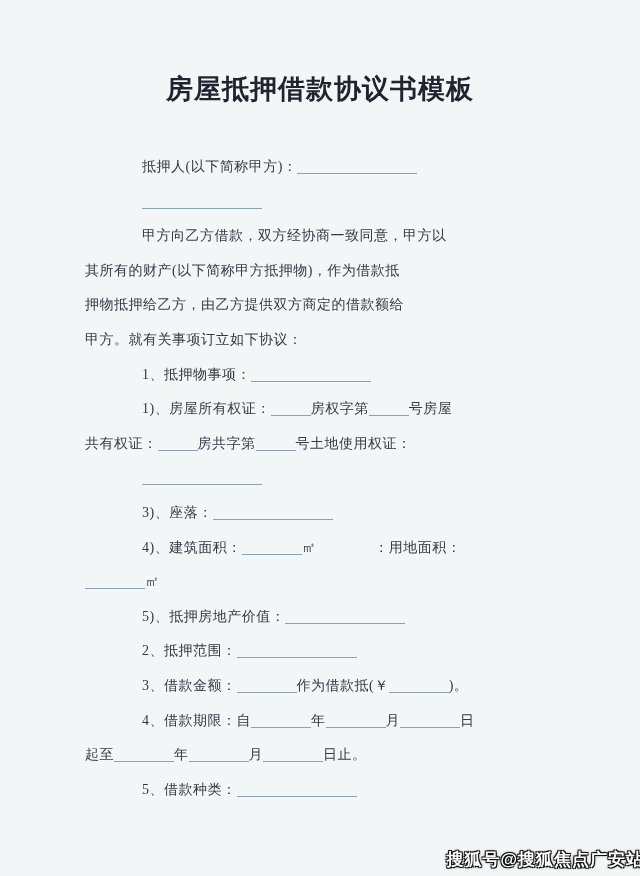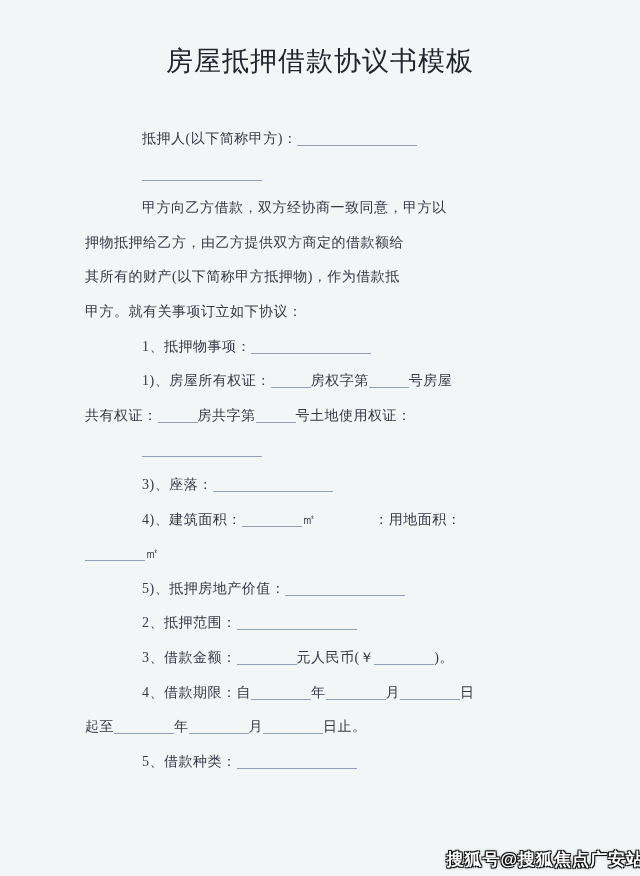--- a/index.html
+++ b/index.html
@@ -12,25 +12,25 @@
     overflow: hidden;
     position: relative;
     background: #f2f6f6;
     font-family: "Liberation Serif", serif;
   }
   .page {
     position: absolute;
     inset: 0;
   }
   .doc-title {
-    margin-top: 44px;
+    margin-top: 72px;
     text-align: center;
     font-size: 27px;
     line-height: 34px;
-    font-weight: normal;
+    font-weight: bold;
     letter-spacing: 1px;
     color: #20242e;
     font-family: "Liberation Sans", sans-serif;
   }
   .doc-body {
     margin-top: 44px;
     padding-left: 85px;
     padding-right: 60px;
     font-size: 14px;
     color: #343845;
@@ -70,31 +70,31 @@
 </style>
 </head>
 <body>
 
 <div class="page">
   <div class="doc-title">房屋抵押借款协议书模板</div>
   <div class="doc-body" id="doc-body">
       <div class="line indent"><span class="seg-text">抵押人(以下简称甲方)：</span><span class="blank" style="width: 120px;"></span></div>
       <div class="line indent"><span class="blank" style="width: 120px;"></span></div>
       <div class="line indent"><span class="seg-text">甲方向乙方借款，双方经协商一致同意，甲方以</span></div>
+      <div class="line"><span class="seg-text">其所有的财产(以下简称甲方抵押物)，作为借款抵</span></div>
       <div class="line"><span class="seg-text">押物抵押给乙方，由乙方提供双方商定的借款额给</span></div>
-      <div class="line"><span class="seg-text">其所有的财产(以下简称甲方抵押物)，作为借款抵</span></div>
       <div class="line"><span class="seg-text">甲方。就有关事项订立如下协议：</span></div>
       <div class="line indent"><span class="seg-text">1、抵押物事项：</span><span class="blank" style="width: 120px;"></span></div>
       <div class="line indent"><span class="seg-text">1)、房屋所有权证：</span><span class="blank" style="width: 40px;"></span><span class="seg-text">房权字第</span><span class="blank" style="width: 40px;"></span><span class="seg-text">号房屋</span></div>
       <div class="line"><span class="seg-text">共有权证：</span><span class="blank" style="width: 40px;"></span><span class="seg-text">房共字第</span><span class="blank" style="width: 40px;"></span><span class="seg-text">号土地使用权证：</span></div>
       <div class="line indent"><span class="blank" style="width: 120px;"></span></div>
       <div class="line indent"><span class="seg-text">3)、座落：</span><span class="blank" style="width: 120px;"></span></div>
       <div class="line indent"><span class="seg-text">4)、建筑面积：</span><span class="blank" style="width: 60px;"></span><span class="seg-text">㎡　　　　：用地面积：</span></div>
       <div class="line"><span class="blank" style="width: 60px;"></span><span class="seg-text">㎡</span></div>
       <div class="line indent"><span class="seg-text">5)、抵押房地产价值：</span><span class="blank" style="width: 120px;"></span></div>
       <div class="line indent"><span class="seg-text">2、抵押范围：</span><span class="blank" style="width: 120px;"></span></div>
-      <div class="line indent"><span class="seg-text">3、借款金额：</span><span class="blank" style="width: 60px;"></span><span class="seg-text">元人民币(￥</span><span class="blank" style="width: 60px;"></span><span class="seg-text">)。</span></div>
+      <div class="line indent"><span class="seg-text">3、借款金额：</span><span class="blank" style="width: 60px;"></span><span class="seg-text">作为借款抵(￥</span><span class="blank" style="width: 60px;"></span><span class="seg-text">)。</span></div>
       <div class="line indent"><span class="seg-text">4、借款期限：自</span><span class="blank" style="width: 60px;"></span><span class="seg-text">年</span><span class="blank" style="width: 60px;"></span><span class="seg-text">月</span><span class="blank" style="width: 60px;"></span><span class="seg-text">日</span></div>
       <div class="line"><span class="seg-text">起至</span><span class="blank" style="width: 60px;"></span><span class="seg-text">年</span><span class="blank" style="width: 60px;"></span><span class="seg-text">月</span><span class="blank" style="width: 60px;"></span><span class="seg-text">日止。</span></div>
       <div class="line indent"><span class="seg-text">5、借款种类：</span><span class="blank" style="width: 120px;"></span></div>
     </div>
   <div class="watermark">搜狐号@搜狐焦点广安站</div>
 </div>
 
 </body></html>

